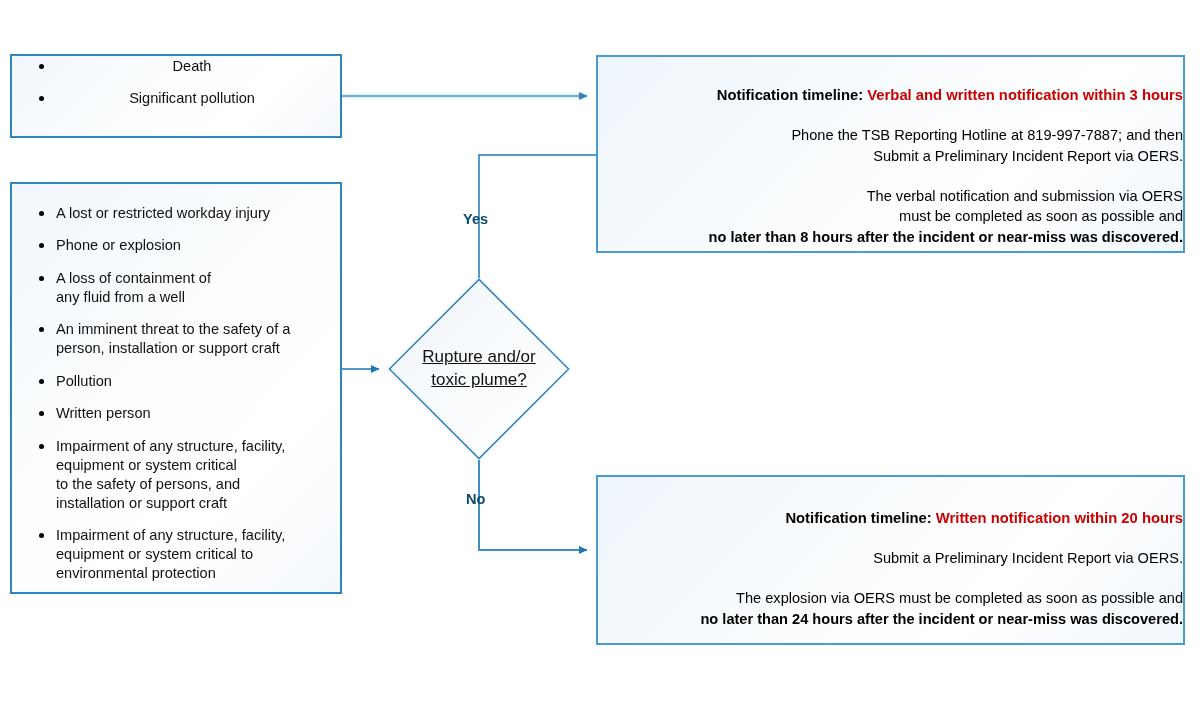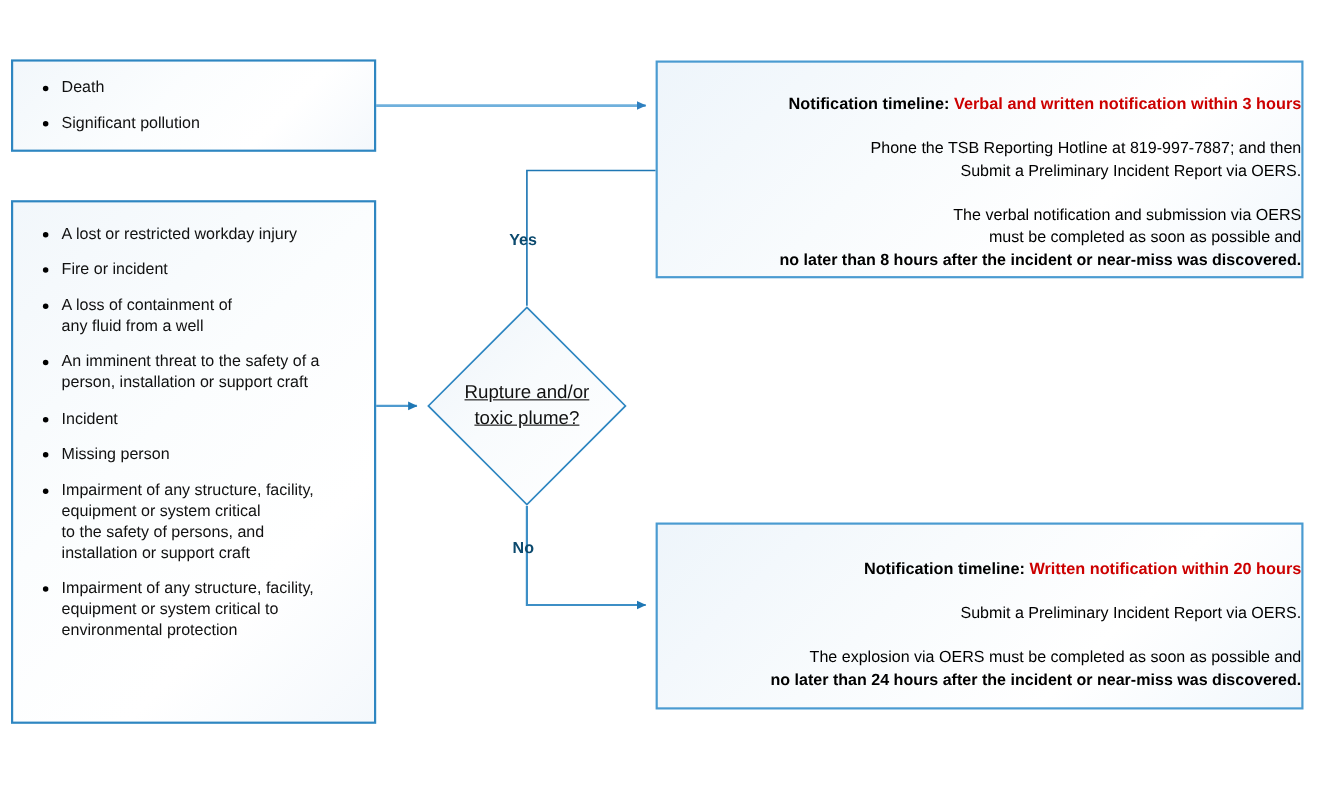--- a/index.html
+++ b/index.html
@@ -51,27 +51,28 @@
     height: 5px;
     border-radius: 50%;
     background: #000000;
   }
 
   #box-death {
     left: 10px;
     top: 54px;
     width: 332px;
     height: 84px;
-    padding: 15px 12px 0 22px;
+    padding: 1px 12px 0 22px;
+    text-align: center;
   }
   #box-criteria {
     left: 10px;
     top: 182px;
     width: 332px;
-    height: 476px;
+    height: 412px;
     padding: 20px 22px 0 22px;
   }
   #box-criteria .crit-list li { margin-bottom: 13.5px; }
 
   
   #decision {
     position: absolute;
     left: 388px;
     top: 278px;
     width: 182px;
@@ -192,25 +193,25 @@
   <div class="box" id="box-death">
     <ul class="crit-list">
       <li>Death</li>
       <li>Significant pollution</li>
     </ul>
   </div>
 
   <div class="box" id="box-criteria">
     <ul class="crit-list">
       <li>A lost or restricted workday injury</li>
-      <li>Fire or incident</li>
+      <li>Phone or explosion</li>
       <li>A loss of containment of<br>any fluid from a well</li>
       <li>An imminent threat to the safety of a<br>person, installation or support craft</li>
-      <li>Incident</li>
-      <li>Missing person</li>
+      <li>Pollution</li>
+      <li>Written person</li>
       <li>Impairment of any structure, facility,<br>equipment or system critical<br>to the safety of persons, and<br>installation or support craft</li>
       <li>Impairment of any structure, facility,<br>equipment or system critical to<br>environmental protection</li>
     </ul>
   </div>
 
   <div id="decision">
     <svg class="dia-shape" viewBox="0 0 182 182" xmlns="http://www.w3.org/2000/svg">
       <defs>
         <linearGradient id="diaGrad" x1="0" y1="0" x2="1" y2="1">
           <stop offset="0%" stop-color="#eef4fa"></stop>

